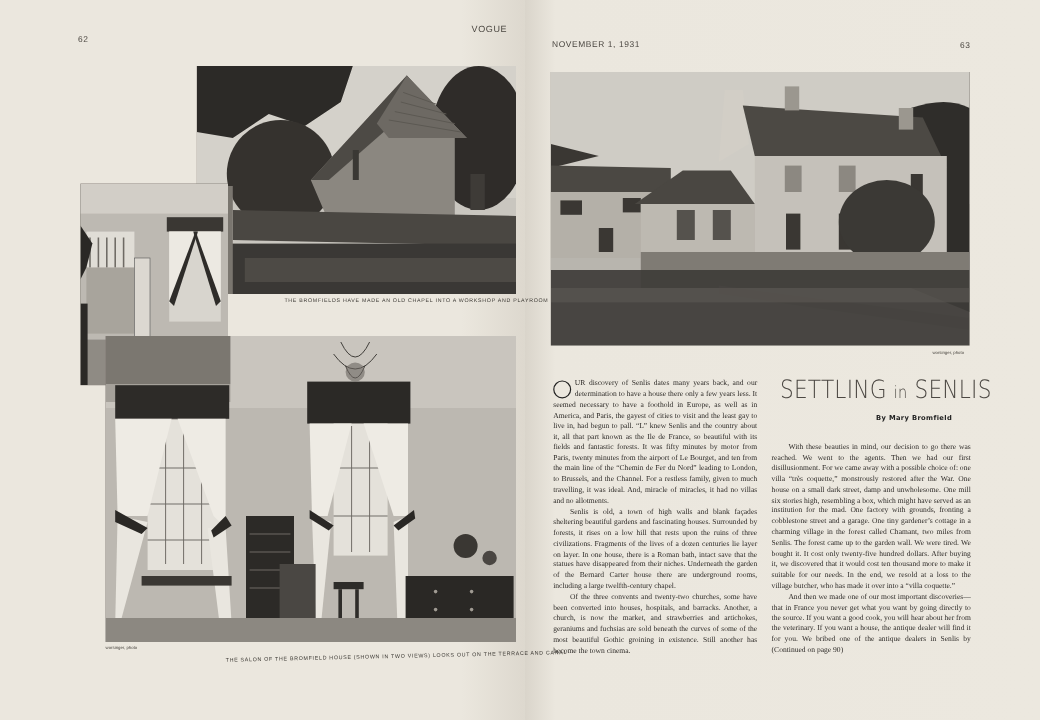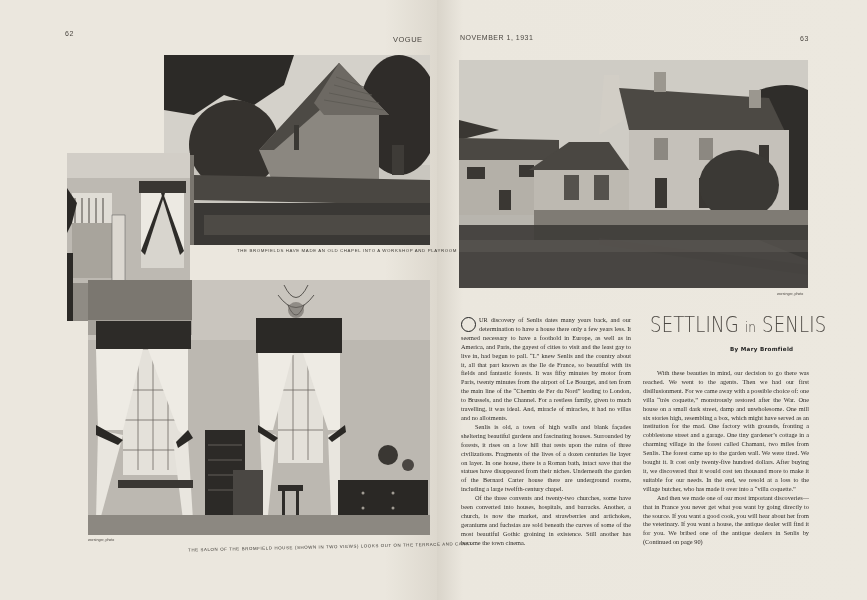--- a/index.html
+++ b/index.html
@@ -20,21 +20,21 @@
   .byline{position:absolute;left:730px;top:346px;font-family:"DejaVu Sans",sans-serif;font-weight:bold;font-size:5.6px;letter-spacing:0.3px;color:#222;white-space:nowrap;}
   svg{display:block;}
 </style>
 </head>
 <body>
 
 <div class="page left"></div>
 <div class="page right"></div>
 
 <div class="folio" style="left:65px;top:30px;">62</div>
-<div class="folio" style="left:393px;top:35px;font-size:7.5px;">VOGUE</div>
+<div class="folio" style="left:393px;top:20px;font-size:7.5px;">VOGUE</div>
 
 <div class="photo" style="left:164px;top:55px;width:266px;height:190px;">
   <svg width="266" height="190" viewBox="0 0 266 190">
     <rect width="266" height="190" fill="#c9c6bf"></rect>
     <rect y="0" width="266" height="110" fill="#d4d1ca"></rect>
     <path d="M0 0 L130 0 L120 30 L90 50 L60 40 L30 60 L0 55Z" fill="#2c2a27"></path>
     <ellipse cx="70" cy="90" rx="45" ry="45" fill="#35322e"></ellipse>
     <ellipse cx="235" cy="60" rx="40" ry="60" fill="#2f2c29"></ellipse>
     <path d="M95 95 L175 8 L225 60 L215 60 L215 125 L110 130Z" fill="#8b8780"></path>
     <path d="M95 95 L175 8 L190 25 L110 95Z" fill="#4d4a45"></path>

